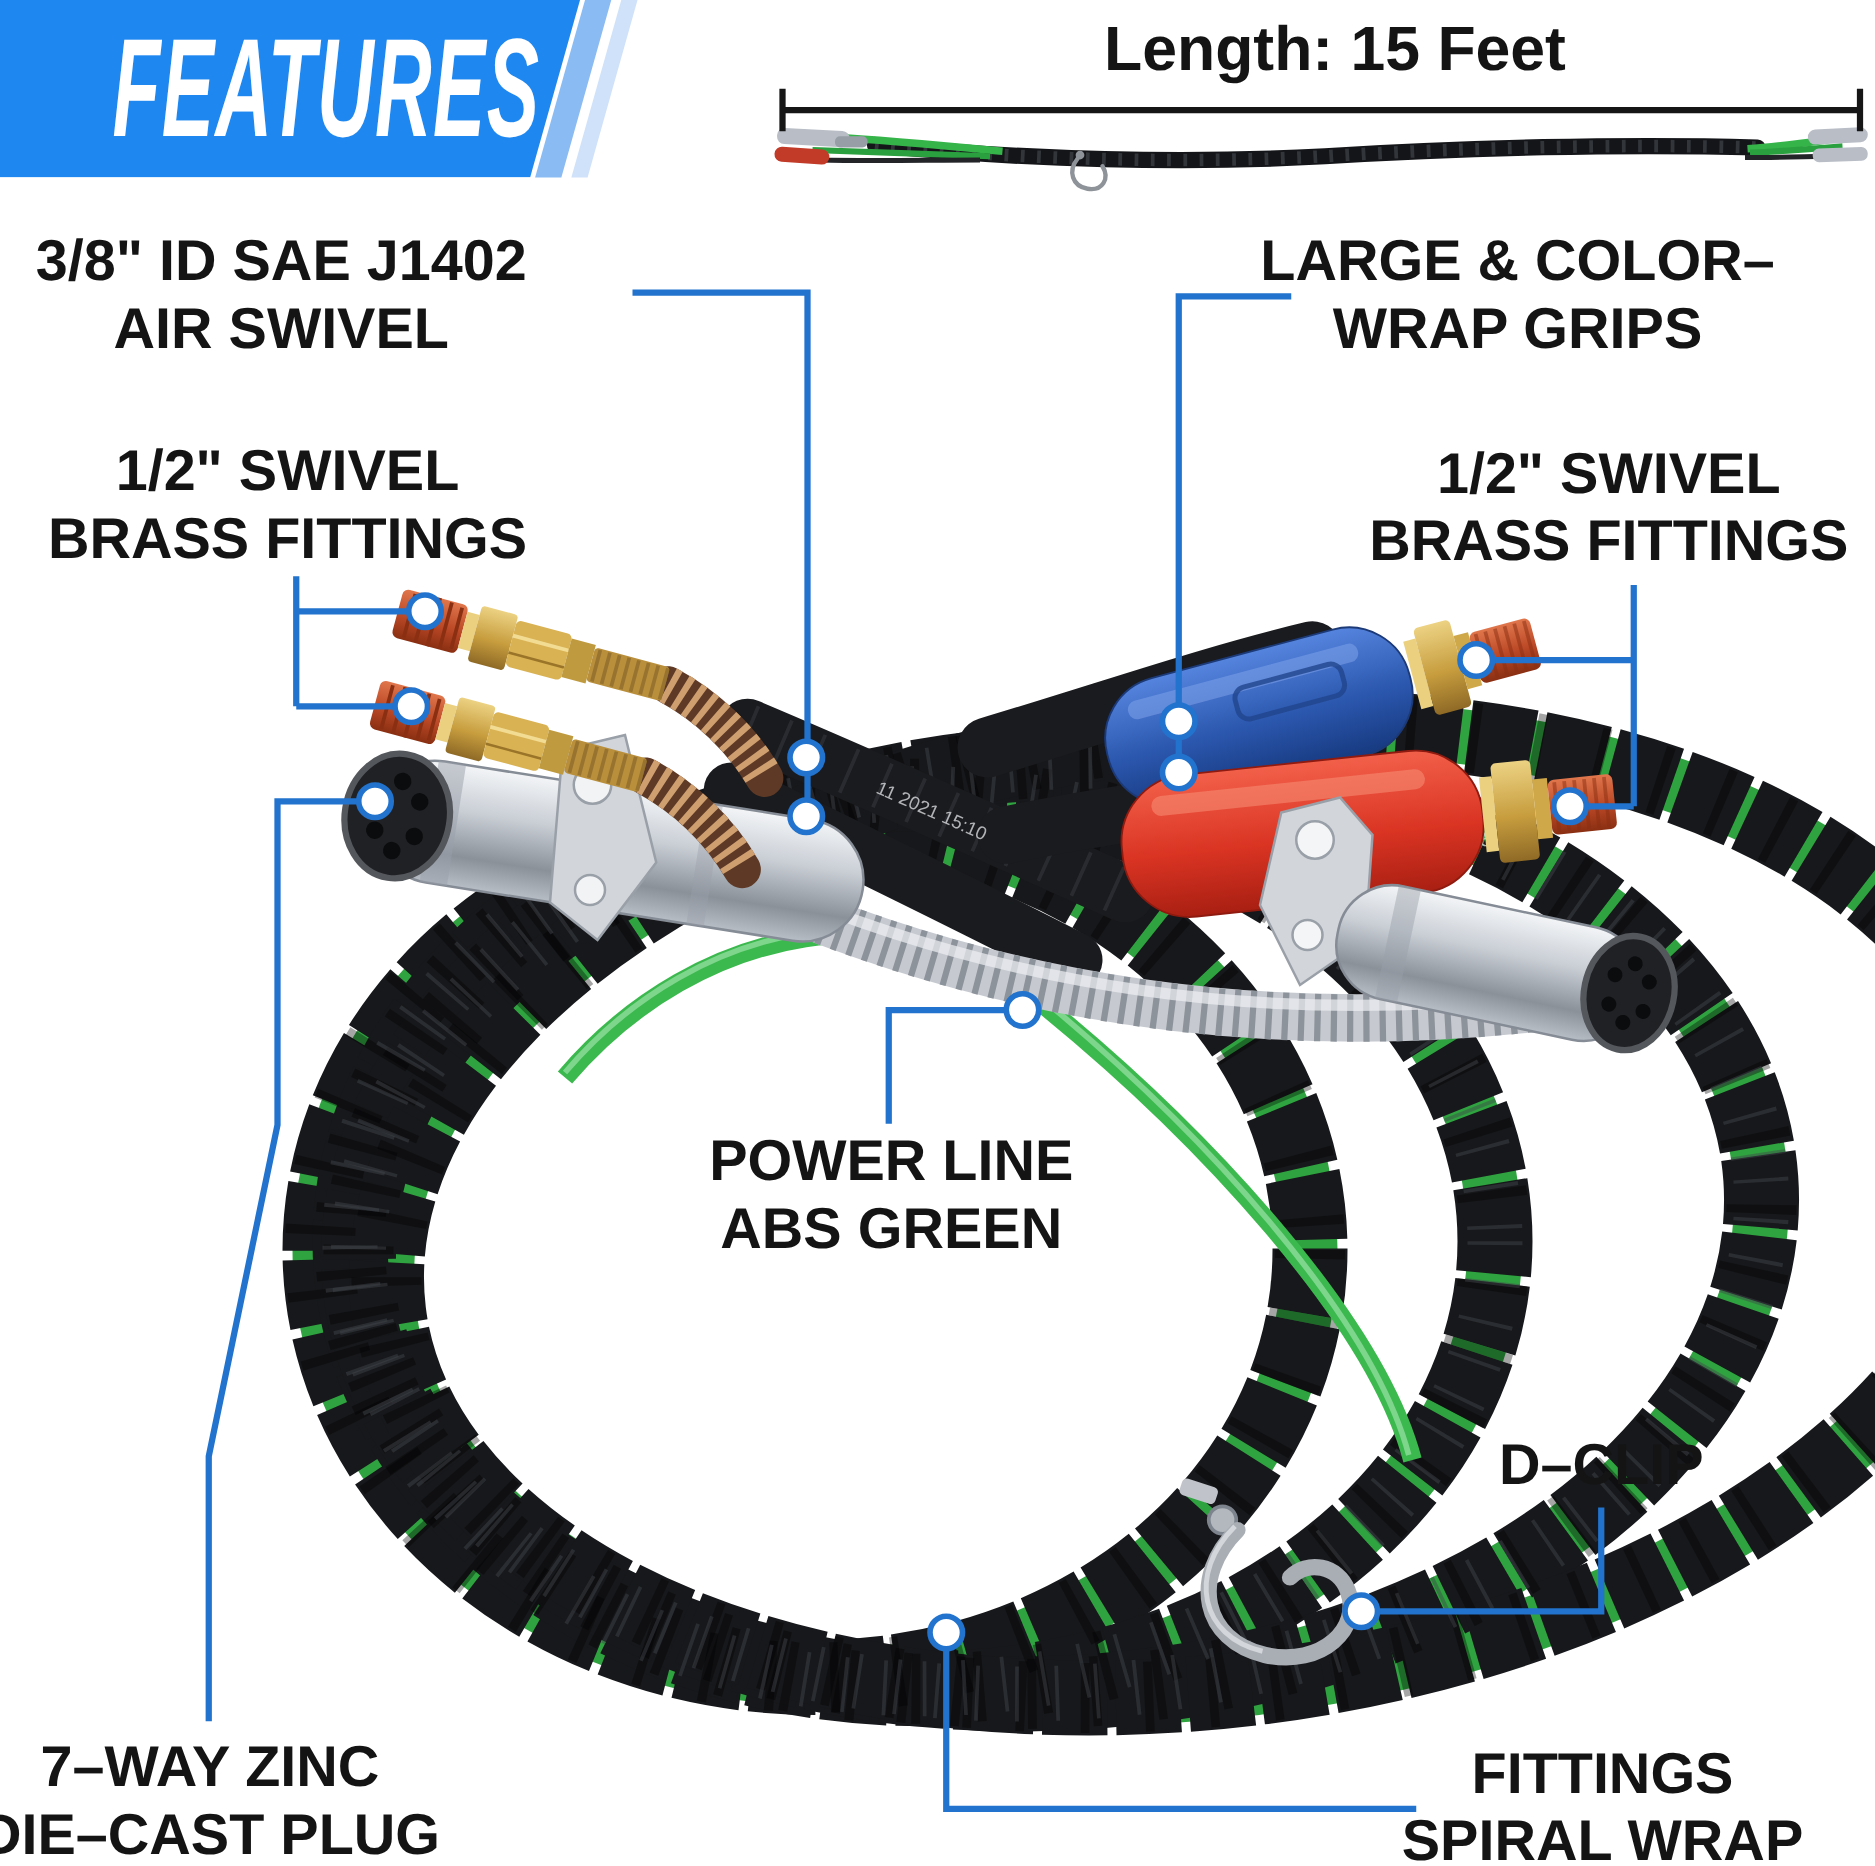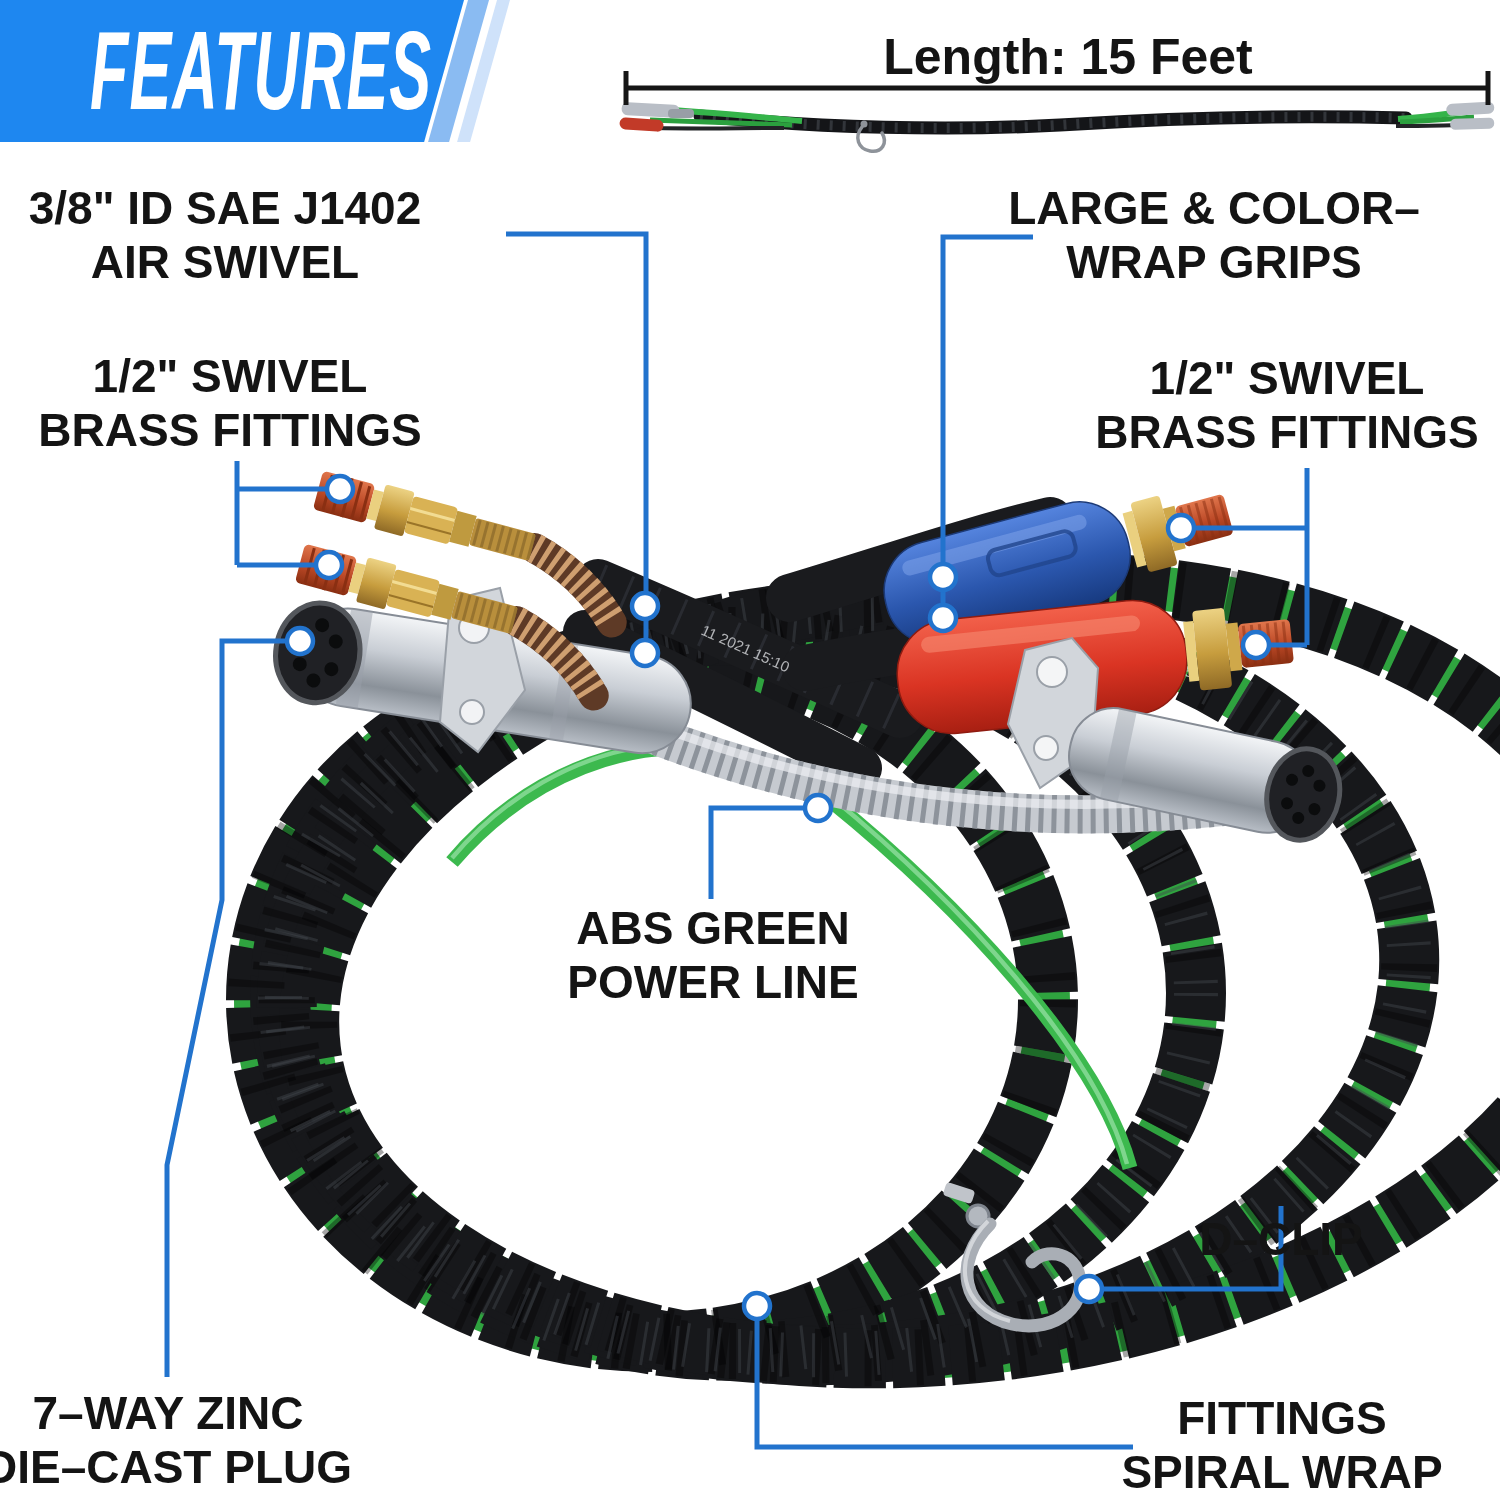--- a/index.html
+++ b/index.html
@@ -18,24 +18,24 @@
   .cap{position:absolute;font-weight:700;color:#141414;font-size:46px;line-height:54px;
        text-align:center;transform:translateX(-50%);white-space:nowrap;letter-spacing:0px;}
   .cap span{display:block;}
   .len{position:absolute;font-weight:700;color:#141414;font-size:50px;
        transform:translateX(-50%);white-space:nowrap;}
   .pos-air{left:225px;top:181px;}
   .pos-grips{left:1196px;top:181px;margin-left:18px;}
   .pos-fitl{left:230px;top:349px;}
   .pos-fitr{left:1287px;top:351px;}
   .pos-abs{left:713px;top:901px;}
-  .pos-dclip{left:1281px;top:1212px;}
+  .pos-dclip{left:1281px;top:1144px;}
   .pos-plug{left:168px;top:1386px;}
   .pos-wrap{left:1282px;top:1391px;}
-  .pos-len{left:1068px;top:28px;text-align:center;}
+  .pos-len{left:1068px;top:10px;text-align:center;}
 </style>
 </head>
 <body>
 
 <div class="canvas">
 
   <svg class="scene" viewBox="0 0 1500 1493">
     <defs>
       <linearGradient id="gSilver" x1="0" y1="0" x2="0" y2="1">
         <stop offset="0" stop-color="#f3f5f7"></stop>
@@ -278,22 +278,22 @@
     <span>1/2" SWIVEL</span>
     <span>BRASS FITTINGS</span>
   </div>
 
   <div class="cap pos-fitr">
     <span>1/2" SWIVEL</span>
     <span>BRASS FITTINGS</span>
   </div>
 
   <div class="cap pos-abs">
+    <span>POWER LINE</span>
     <span>ABS GREEN</span>
-    <span>POWER LINE</span>
   </div>
 
   <div class="cap pos-dclip">
     <span>D–CLIP</span>
   </div>
 
   <div class="cap pos-plug">
     <span>7–WAY ZINC</span>
     <span>DIE–CAST PLUG</span>
   </div>

